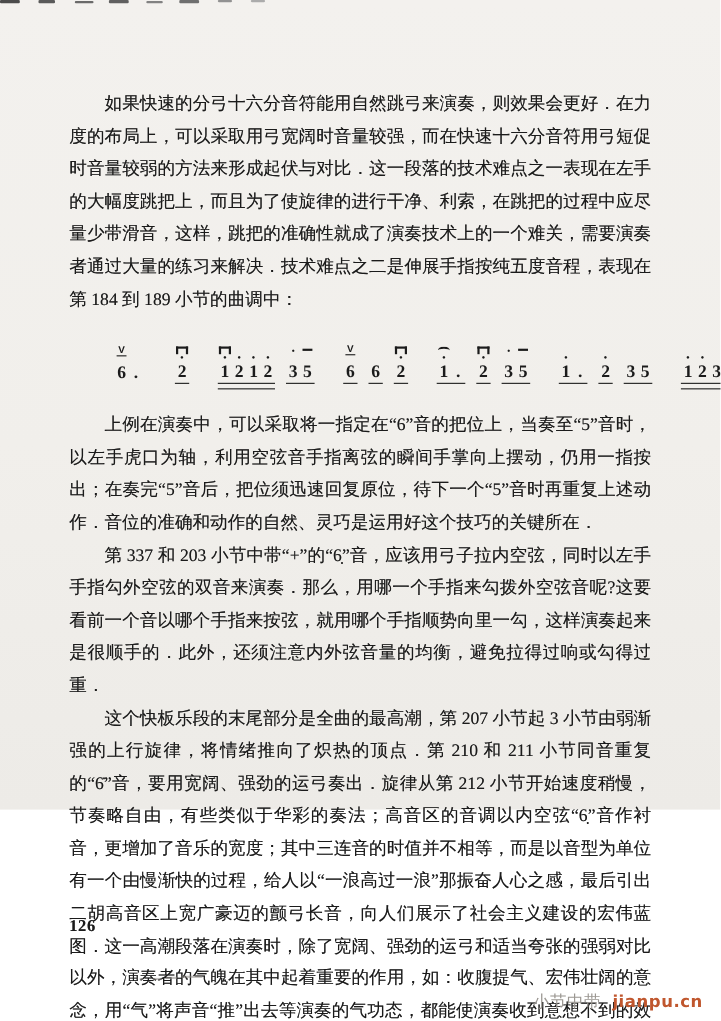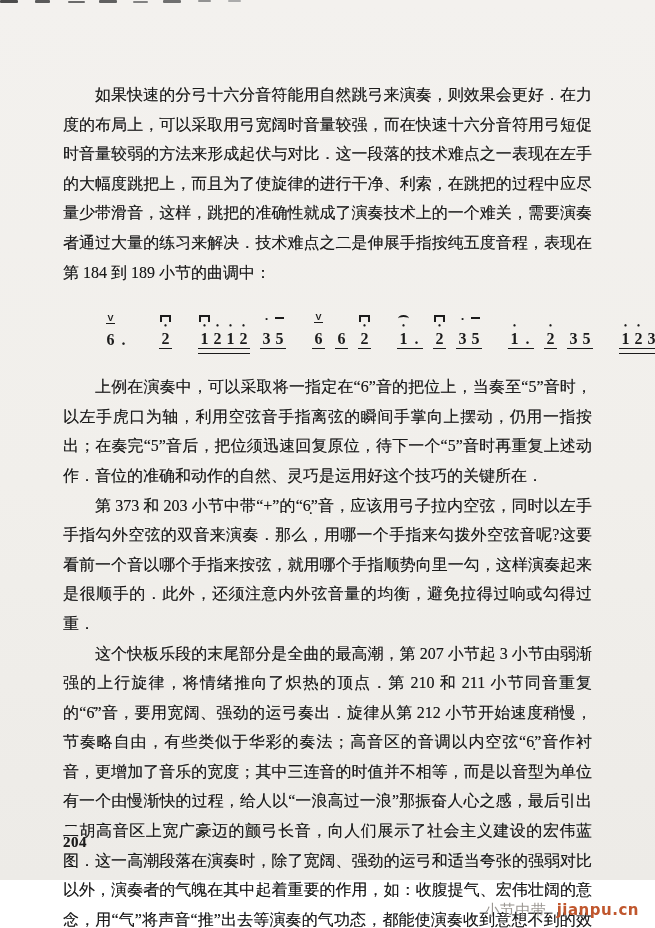--- a/index.html
+++ b/index.html
@@ -1,18 +1,18 @@
 <!DOCTYPE html>
 <html><head>
 <meta charset="utf-8">
 <style>
   html,body{margin:0;padding:0;}
   body{width:655px;height:928px;overflow:hidden;}
   .page{
-    position:relative;width:655px;height:880px;
+    position:relative;width:655px;height:736px;
     background:linear-gradient(180deg,#f3f1ee 0%,#f1efeb 55%,#edebe7 100%);
     font-family:"Liberation Serif","DejaVu Serif",serif;
     color:#1b1b1b;
   }
   
   .artifact{position:absolute;background:#555;border-radius:1px;}
   .a1{left:0;top:0;width:18px;height:3px;background:#4c4c4c;}
   .a2{left:35px;top:0;width:15px;height:3px;background:#5a5a5a;}
   .a3{left:68px;top:1px;width:17px;height:2px;background:#6a6a6a;}
   .a4{left:99px;top:0;width:18px;height:3px;background:#606060;}
@@ -303,26 +303,26 @@
               <span class="nodot"></span>
               <span class="ndigit">3</span>
             </span>
           </span>
           <span class="nunder u2"></span>
         </span>
         <span class="nbar"></span>
       </div>
 
     <p class="para">上例在演奏中，可以采取将一指定在“6”音的把位上，当奏至“5”音时，以左手虎口为轴，利用空弦音手指离弦的瞬间手掌向上摆动，仍用一指按出；在奏完“5”音后，把位须迅速回复原位，待下一个“5”音时再重复上述动作．音位的准确和动作的自然、灵巧是运用好这个技巧的关键所在．</p>
-    <p class="para">第 373 和 203 小节中带“+”的“6̣”音，应该用弓子拉内空弦，同时以左手手指勾外空弦的双音来演奏．那么，用哪一个手指来勾拨外空弦音呢?这要看前一个音以哪个手指来按弦，就用哪个手指顺势向里一勾，这样演奏起来是很顺手的．此外，还须注意内外弦音量的均衡，避免拉得过响或勾得过重．</p>
+    <p class="para">第 337 和 203 小节中带“+”的“6̣”音，应该用弓子拉内空弦，同时以左手手指勾外空弦的双音来演奏．那么，用哪一个手指来勾拨外空弦音呢?这要看前一个音以哪个手指来按弦，就用哪个手指顺势向里一勾，这样演奏起来是很顺手的．此外，还须注意内外弦音量的均衡，避免拉得过响或勾得过重．</p>
     <p class="para">这个快板乐段的末尾部分是全曲的最高潮，第 207 小节起 3 小节由弱渐强的上行旋律，将情绪推向了炽热的顶点．第 210 和 211 小节同音重复的“6̇”音，要用宽阔、强劲的运弓奏出．旋律从第 212 小节开始速度稍慢，节奏略自由，有些类似于华彩的奏法；高音区的音调以内空弦“6̣”音作衬音，更增加了音乐的宽度；其中三连音的时值并不相等，而是以音型为单位有一个由慢渐快的过程，给人以“一浪高过一浪”那振奋人心之感，最后引出二胡高音区上宽广豪迈的颤弓长音，向人们展示了社会主义建设的宏伟蓝图．这一高潮段落在演奏时，除了宽阔、强劲的运弓和适当夸张的强弱对比以外，演奏者的气魄在其中起着重要的作用，如：收腹提气、宏伟壮阔的意念，用“气”将声音“推”出去等演奏的气功态，都能使演奏收到意想不到的效果．</p>
 
   </div>
 
-  <div class="page-number">204</div>
+  <div class="page-number">126</div>
 
   <div class="mid-art">
     <span class="m1"></span>
     <span class="m2"></span>
     <span class="m3"></span>
     <span class="m4"></span>
   </div>
 
   <div class="watermark">
     <span class="wm-gray">小节中带</span>

